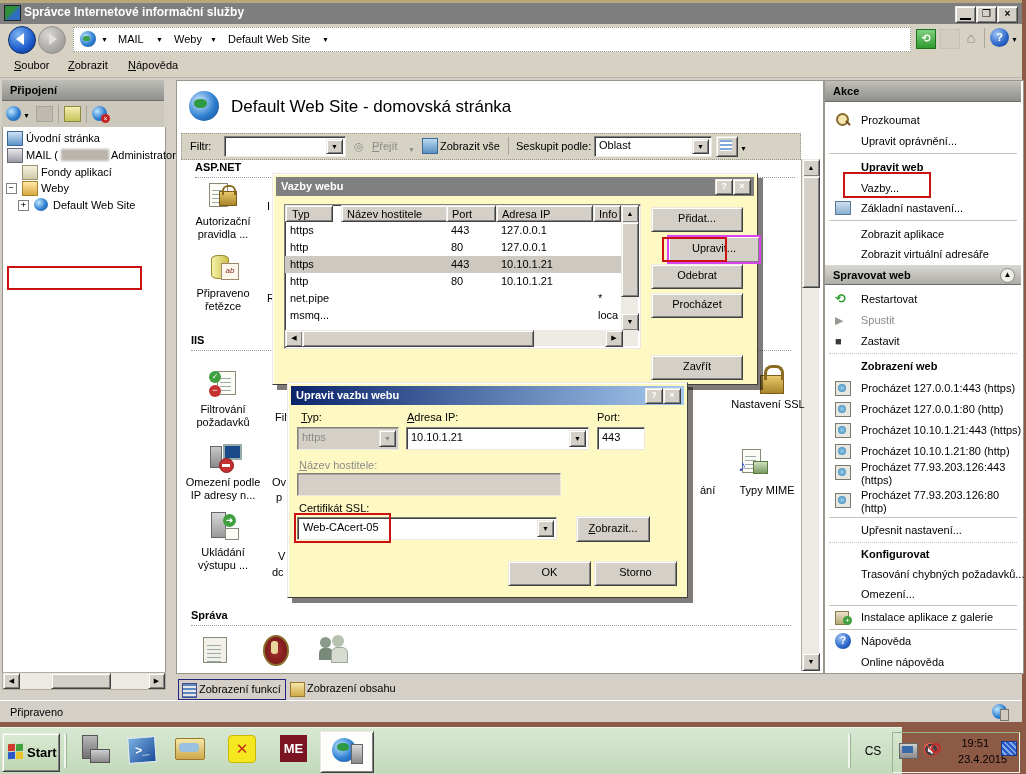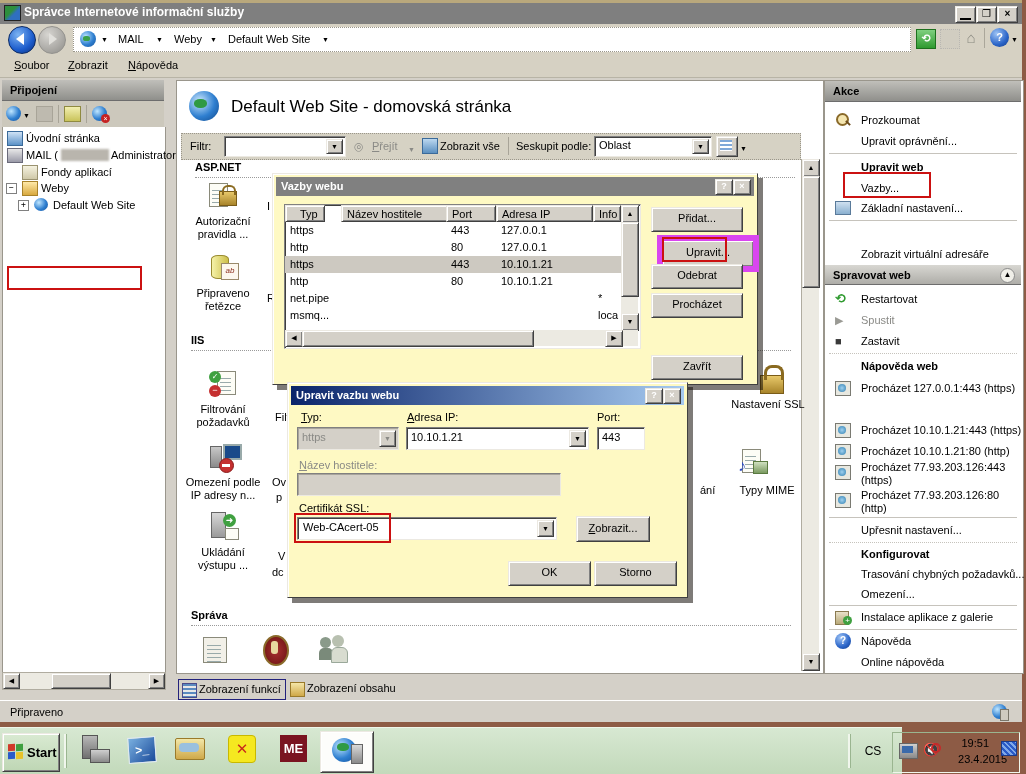--- a/index.html
+++ b/index.html
@@ -277,46 +277,55 @@
     <div class="asep" style="top:72px"></div>
     <div class="ai b" style="top:76px"><span>Upravit web</span></div>
     <div class="ai" style="top:97px"><span>Vazby...</span></div>
     <div class="ai" style="top:117px">
       <span class="aicon">
           <span style="position:absolute;left:0;top:1px;width:14px;height:12px;background:linear-gradient(#cfe0f0,#8ab0d0);border:1px solid #5a7a9a"></span>
         </span>
       <span>Základní nastavení...</span>
     </div>
     <div class="asep" style="top:139px"></div>
+    <div class="ai" style="top:143px"><span>Zobrazit aplikace</span></div>
     <div class="ai" style="top:163px"><span>Zobrazit virtuální adresáře</span></div>
     <div class="abs hdrbar" style="left:0;top:184px;width:196px;height:20px;line-height:20px;padding-left:8px;box-sizing:border-box;background:linear-gradient(#d8d7d2,#aeada8)">
       <span>Spravovat web</span>
       <span style="position:absolute;right:6px;top:3px;width:13px;height:13px;border-radius:50%;border:1px solid #8a8a8a;background:#f0efe8;font-size:8px;line-height:12px;text-align:center">▲</span>
     </div>
     <div class="ai" style="top:208px">
       <span class="aicon" style="color:#2f9a2f;font-weight:bold;font-size:13px;line-height:16px">⟲</span>
       <span>Restartovat</span>
     </div>
     <div class="ai gray" style="top:229px">
       <span class="aicon" style="color:#9a9a94;font-size:11px;line-height:16px">▶</span>
       <span>Spustit</span>
     </div>
     <div class="ai" style="top:250px">
       <span class="aicon" style="color:#3a3a3a;font-size:11px;line-height:16px">■</span>
       <span>Zastavit</span>
     </div>
     <div class="asep" style="top:272px;border-top-style:dotted"></div>
-    <div class="ai b" style="top:275px"><span>Nápověda web</span></div>
+    <div class="ai b" style="top:275px"><span>Zobrazení web</span></div>
     <div class="ai" style="top:297px">
       <span class="aicon">
           <span style="position:absolute;left:0;top:1px;width:14px;height:13px;background:#e8e8e0;border:1px solid #7a7a72">
             <span style="position:absolute;left:2px;top:2px;width:8px;height:8px;border-radius:50%;background:radial-gradient(#9fd0ef,#2f7fb0)"></span>
           </span>
         </span>
       <span>Procházet 127.0.0.1:443 (https)</span>
+    </div>
+    <div class="ai" style="top:318px">
+      <span class="aicon">
+          <span style="position:absolute;left:0;top:1px;width:14px;height:13px;background:#e8e8e0;border:1px solid #7a7a72">
+            <span style="position:absolute;left:2px;top:2px;width:8px;height:8px;border-radius:50%;background:radial-gradient(#9fd0ef,#2f7fb0)"></span>
+          </span>
+        </span>
+      <span>Procházet 127.0.0.1:80 (http)</span>
     </div>
     <div class="ai" style="top:339px">
       <span class="aicon">
           <span style="position:absolute;left:0;top:1px;width:14px;height:13px;background:#e8e8e0;border:1px solid #7a7a72">
             <span style="position:absolute;left:2px;top:2px;width:8px;height:8px;border-radius:50%;background:radial-gradient(#9fd0ef,#2f7fb0)"></span>
           </span>
         </span>
       <span>Procházet 10.10.1.21:443 (https)</span>
     </div>
     <div class="ai" style="top:360px">
@@ -367,21 +376,21 @@
 
   <div class="abs dlg" style="left:272px;top:173px;width:484px;height:210px;z-index:20">
     <div class="dlgtitle dtgray">
       <span>Vazby webu</span>
       <span class="dbtn btn" style="right:21px">?</span>
       <span class="dbtn btn" style="right:3px">×</span>
     </div>
 
     <div class="abs sunkw" style="left:11px;top:30px;width:355px;height:143px">
       <div class="abs" style="left:0;top:0;height:17px;width:336px">
-        <span class="raised abs" style="left:0;top:0;width:40px;height:17px;padding:2px 0 0 14px;box-sizing:border-box">Typ</span>
+        <span class="raised abs" style="left:0;top:0;width:48px;height:17px;padding:2px 0 0 6px;box-sizing:border-box">Typ</span>
         <span class="raised abs" style="left:56px;top:0;width:124px;height:17px;padding:2px 16px 0 5px;box-sizing:border-box">Název hostitele</span>
         <span class="raised abs" style="left:161px;top:0;width:50px;height:17px;padding:2px 0 0 5px;box-sizing:border-box">Port</span>
         <span class="raised abs" style="left:211px;top:0;width:97px;height:17px;padding:2px 0 0 5px;box-sizing:border-box">Adresa IP</span>
         <span class="raised abs" style="left:308px;top:0;width:28px;height:17px;padding:2px 0 0 5px;box-sizing:border-box">Info</span>
       </div>
       <div class="abs" style="left:0;top:17px;width:336px;height:17px">
         <span class="abs" style="left:5px;top:2px">https</span>
         <span class="abs" style="left:166px;top:2px">443</span>
         <span class="abs" style="left:216px;top:2px">127.0.0.1</span>
       </div>
@@ -413,21 +422,21 @@
         <span class="raised abs" style="left:0;top:17px;width:16px;height:73px"></span>
         <span class="btn arrow abs" style="left:0;top:108px;width:16px;height:16px;line-height:15px">▼</span>
       </div>
       <div class="abs scrtrack" style="left:0;top:125px;width:353px;height:16px">
         <span class="btn arrow abs" style="left:0;top:0;width:16px;height:15px;line-height:14px">◀</span>
         <span class="raised abs" style="left:17px;top:0;width:230px;height:15px"></span>
         <span class="btn arrow abs" style="left:320px;top:0;width:16px;height:15px;line-height:14px">▶</span>
       </div>
     </div>
     <div class="btn abs" style="left:378px;top:33px;width:90px;height:23px;line-height:21px">Přidat...</div>
-    <div class="btn abs" style="left:384px;top:61px;width:90px;height:25px;line-height:23px;border:6px solid #d946ef;box-shadow:inset 1px 1px 0 #fff,inset -1px -1px 0 #808080">Upravit...</div>
+    <div class="btn abs" style="left:394px;top:61px;width:90px;height:25px;line-height:23px;border:2px solid #d946ef;box-shadow:inset 1px 1px 0 #fff,inset -1px -1px 0 #808080">Upravit...</div>
     <div class="btn abs" style="left:378px;top:90px;width:90px;height:23px;line-height:21px">Odebrat</div>
     <div class="btn abs" style="left:378px;top:119px;width:90px;height:23px;line-height:21px">Procházet</div>
     <div class="btn abs" style="left:378px;top:181px;width:90px;height:23px;line-height:21px">Zavřít</div>
   </div>
 
   <div class="abs dlg" style="left:287px;top:382px;width:399px;height:214px;z-index:30">
     <div class="dlgtitle dtblue">
       <span>Upravit vazbu webu</span>
       <span class="dbtn btn" style="right:21px">?</span>
       <span class="dbtn btn" style="right:3px">×</span>

